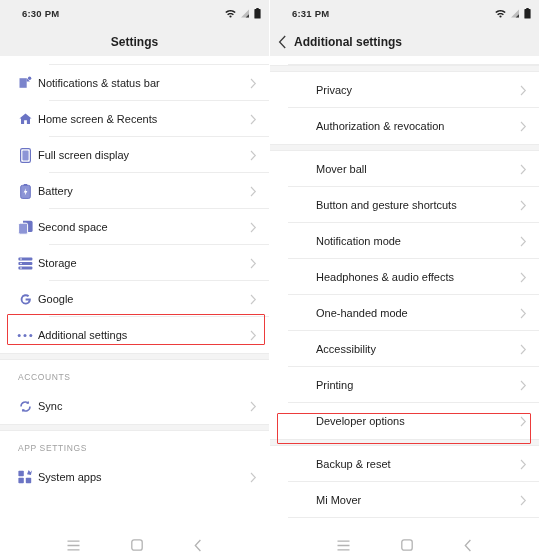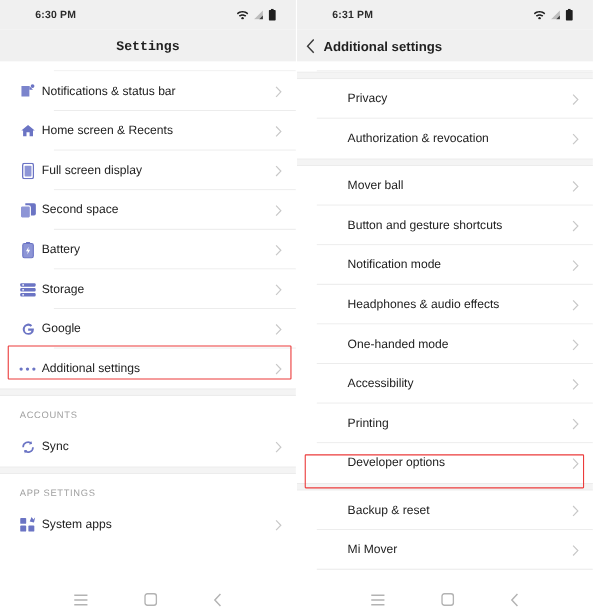--- a/index.html
+++ b/index.html
@@ -17,42 +17,42 @@
     display: flex; flex-direction: column;
     overflow: hidden;
   }
   .phone.left { width: 270px; border-right: 1px solid #ffffff; }
 
   
   .statusbar {
     height: 27px;
     background: #f0f0f0;
     display: flex; align-items: center;
-    padding: 0 18px;
+    padding: 0 8px;
     flex: 0 0 auto;
   }
   .status-time {
     font-size: 9.5px; font-weight: bold; color: #2b2b2b;
     letter-spacing: .2px;
     margin-left: 14px;
   }
   .status-icons {
     margin-left: auto; display: flex; align-items: center; gap: 4px;
   }
   .status-icons svg { display: block; }
 
   
   .titlebar {
     height: 29px;
     background: #f0f0f0;
     display: flex; align-items: center;
     flex: 0 0 auto;
     position: relative;
   }
-  .titlebar.center { justify-content: center; font-family: Liberation Mono, monospace; }
+  .titlebar.center { justify-content: center; }
   .title-text {
     font-size: 12px; font-weight: bold; color: #1f1f1f;
   }
   .back-chevron {
     margin-left: 8px; margin-right: 7px;
     display: flex; align-items: center;
   }
 
   
   .list {
@@ -208,43 +208,43 @@
         <span class="chev">
           <svg width="7" height="11" viewBox="0 0 7 11">
               <path d="M1 1l4.3 4.5L1 10" stroke="#c8c8c8" stroke-width="1.1" fill="none"></path>
             </svg>
         </span>
         <span class="divider"></span>
       </div>
 
       <div class="row">
         <span class="icon">
-          <svg width="15" height="15" viewBox="0 0 15 15">
-              <path d="M5 0.8h8a1.6 1.6 0 011.6 1.6v8a1.6 1.6 0 01-1.6 1.6H5z" fill="#6b74c4"></path>
-              <rect x="0.6" y="3.2" width="9" height="11" rx="1.5" fill="#8d95d6" stroke="#fff" stroke-width="1"></rect>
-            </svg>
-        </span>
-        <span class="label">Second space</span>
-        <span class="chev">
-          <svg width="7" height="11" viewBox="0 0 7 11">
-              <path d="M1 1l4.3 4.5L1 10" stroke="#c8c8c8" stroke-width="1.1" fill="none"></path>
-            </svg>
-        </span>
-        <span class="divider"></span>
-      </div>
-
-      <div class="row">
-        <span class="icon">
           <svg width="11" height="15" viewBox="0 0 11 15">
               <rect x="3.6" y="0" width="3.8" height="1.6" rx="0.5" fill="#6b74c4"></rect>
               <rect x="0.7" y="1.4" width="9.6" height="13" rx="1.6" fill="#8d95d6" stroke="#6b74c4" stroke-width="1"></rect>
               <path d="M6.1 4.3L3.6 8.4h1.7l-.5 3 2.6-4.3H5.6z" fill="#fff"></path>
             </svg>
         </span>
         <span class="label">Battery</span>
+        <span class="chev">
+          <svg width="7" height="11" viewBox="0 0 7 11">
+              <path d="M1 1l4.3 4.5L1 10" stroke="#c8c8c8" stroke-width="1.1" fill="none"></path>
+            </svg>
+        </span>
+        <span class="divider"></span>
+      </div>
+
+      <div class="row">
+        <span class="icon">
+          <svg width="15" height="15" viewBox="0 0 15 15">
+              <path d="M5 0.8h8a1.6 1.6 0 011.6 1.6v8a1.6 1.6 0 01-1.6 1.6H5z" fill="#6b74c4"></path>
+              <rect x="0.6" y="3.2" width="9" height="11" rx="1.5" fill="#8d95d6" stroke="#fff" stroke-width="1"></rect>
+            </svg>
+        </span>
+        <span class="label">Second space</span>
         <span class="chev">
           <svg width="7" height="11" viewBox="0 0 7 11">
               <path d="M1 1l4.3 4.5L1 10" stroke="#c8c8c8" stroke-width="1.1" fill="none"></path>
             </svg>
         </span>
         <span class="divider"></span>
       </div>
 
       <div class="row">
         <span class="icon">

